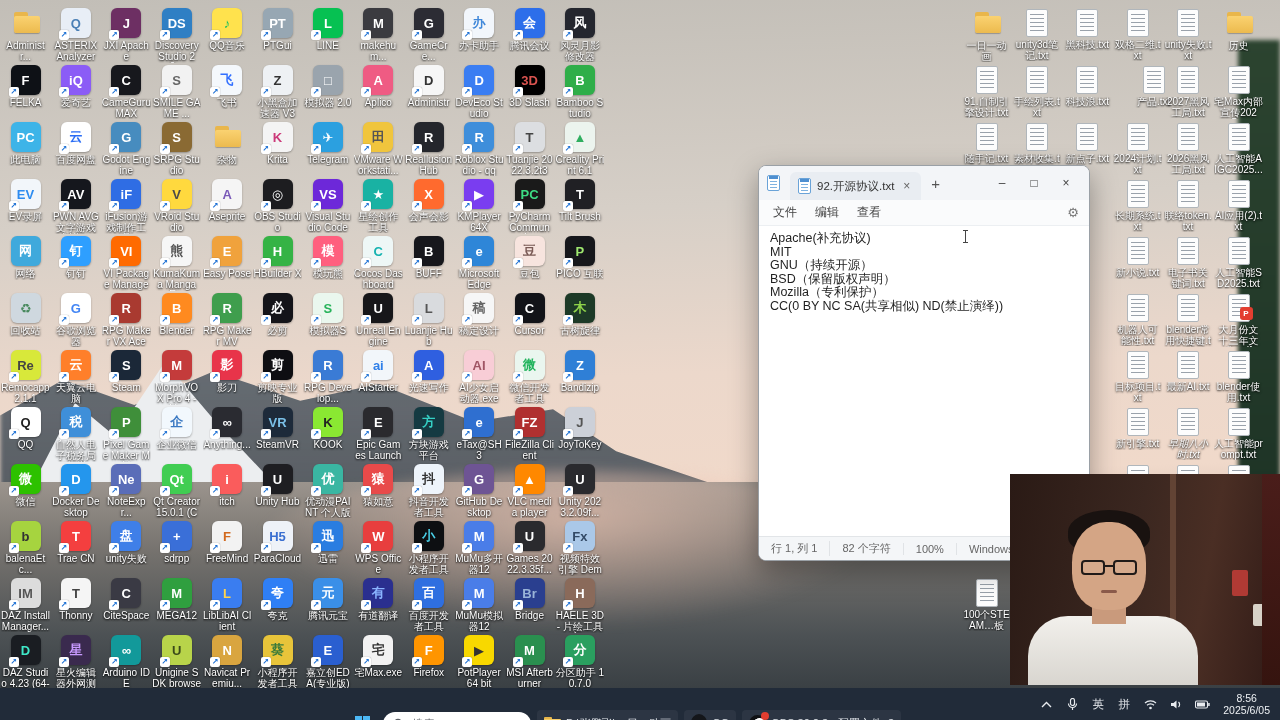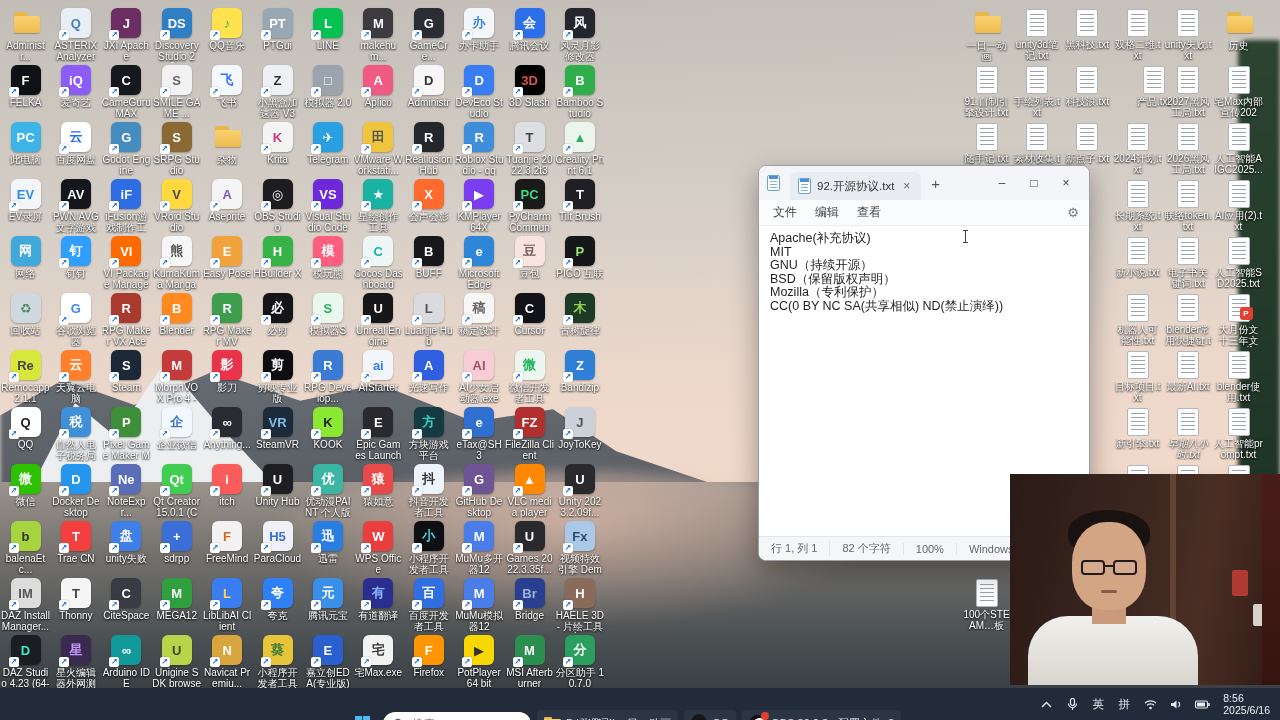--- a/index.html
+++ b/index.html
@@ -106,21 +106,21 @@
   .qqicon { position:relative; width:16px; height:18px; background:#14161a; border-radius:50% 50% 46% 46%; }
   .qqicon::before { content:""; position:absolute; left:3px; bottom:2px; width:10px; height:8px; background:#fff; border-radius:50%; }
   .qqicon::after { content:""; position:absolute; left:2px; bottom:0px; width:12px; height:3px; background:#e8a02a; border-radius:2px; }
   .obsicon { position:relative; width:17px; height:17px; background:#101114; border-radius:50%; }
   .obsicon::before { content:""; position:absolute; left:3px; top:3px; width:11px; height:11px; border-radius:50%; border:2px solid #fff; border-bottom-color:transparent; transform:rotate(-30deg); }
   .notifdot { position:absolute; right:-3px; top:-3px; width:8px; height:8px; background:#e33e30; border-radius:50%; }
   .tb-tray { position:absolute; right:4px; top:0; height:32px; display:flex; align-items:center; gap:4px; color:#e8ebef; }
   .trayitem { display:flex; align-items:center; justify-content:center; min-width:22px; height:26px;
     border-radius:4px; font-size:11.5px; cursor:pointer; }
   .trayitem svg { display:block; }
-  .clock { text-align:left; font-size:10.5px; line-height:12px; color:#eef1f4; padding:0 6px; cursor:default; }
+  .clock { text-align:center; font-size:10.5px; line-height:12px; color:#eef1f4; padding:0 6px; cursor:default; }
 </style>
 </head>
 <body>
 
 <div id="stage">
 
   <div class="wp wp-base"></div>
   <div class="wp wp-ridge"></div>
   <div class="wp wp-snow"></div>
   <div class="wp wp-water"></div>
@@ -986,18 +986,18 @@
       </span>
       <span class="trayitem">
         <svg width="15" height="9" viewBox="0 0 15 9">
           <rect x="0.5" y="1" width="12" height="7" rx="1.5" fill="none" stroke="#e8ebef" stroke-width="1.1"></rect>
           <rect x="2" y="2.5" width="8" height="4" fill="#e8ebef"></rect>
           <rect x="13.2" y="3" width="1.5" height="3" fill="#e8ebef"></rect>
         </svg>
       </span>
       <div class="clock">
         <div>8:56</div>
-        <div>2025/6/16</div>
+        <div>2025/6/05</div>
       </div>
     </div>
   </div>
 
 </div>
 
 </body></html>

